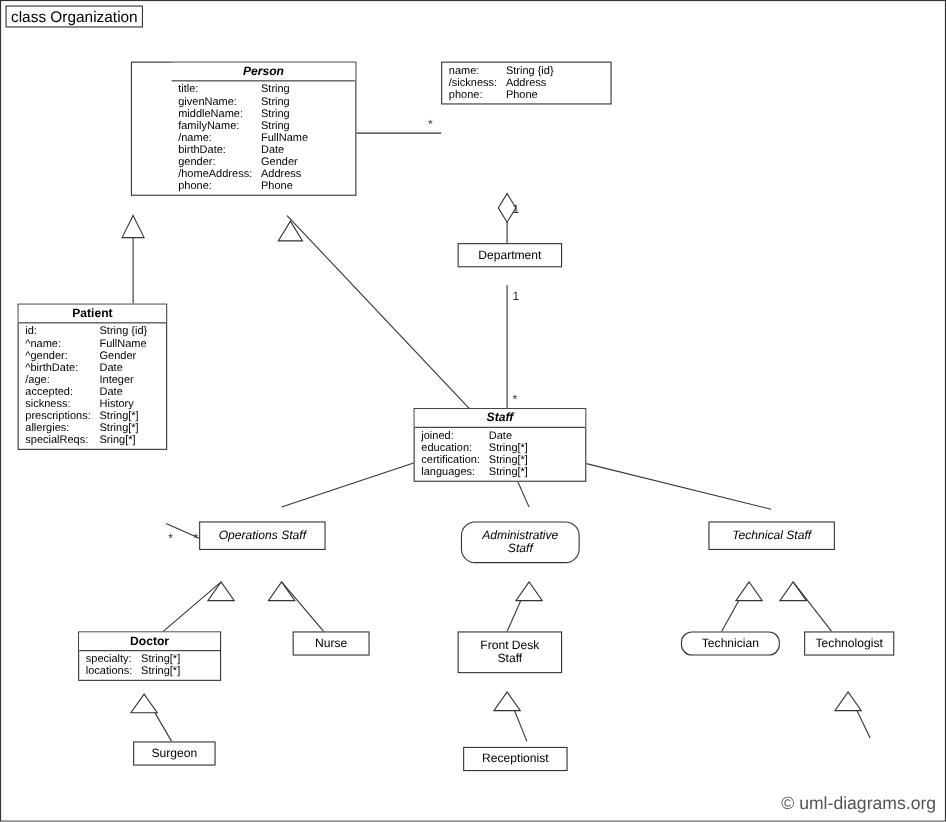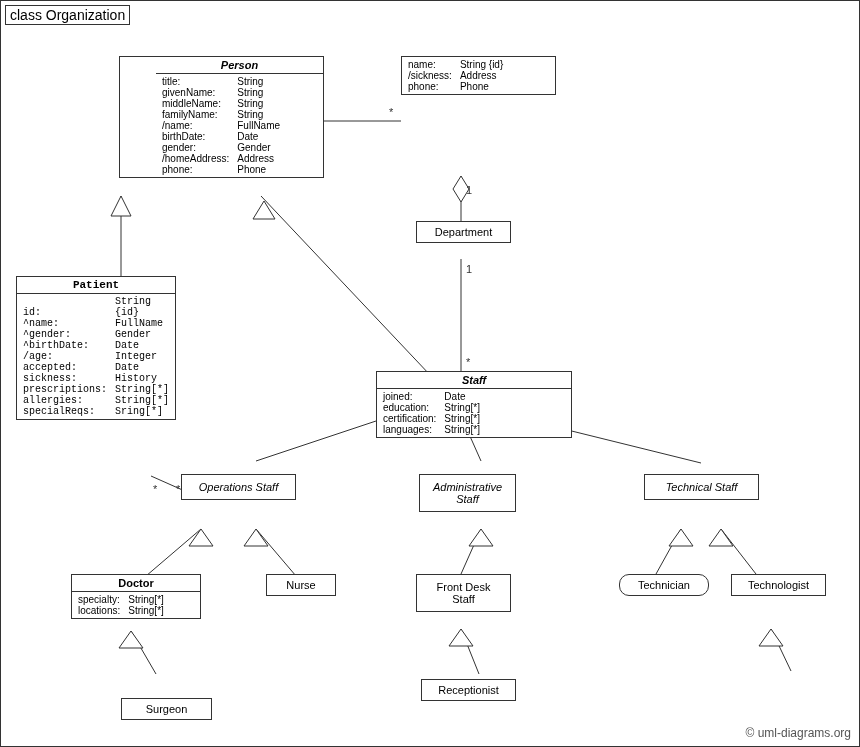--- a/index.html
+++ b/index.html
@@ -72,21 +72,21 @@
       position: absolute;
       top: 0; left: 0;
       width: 860px;
       height: 747px;
       pointer-events: none;
     }
     .copyright {
       position: absolute;
       bottom: 6px;
       right: 8px;
-      font-size: 12px;
+      font-size: 16px;
       color: #555;
     }
   </style>
 </head>
 <body>
 
 <div id="diagram">
   <div class="corner-label">class Organization</div>
 
   <svg id="lines">
@@ -189,21 +189,21 @@
         <span>phone:</span>
       </div>
       <div class="col">
         <span>String {id}</span>
         <span>Address</span>
         <span>Phone</span>
       </div>
     </div>
   </div>
 
-  <div class="class-box" style="left:15px; top:275px; width:160px;font-family:Liberation Mono, monospace;">
+  <div class="class-box" style="left:15px; top:275px; width:136px;">
     <div class="class-header">Patient</div>
     <div class="class-body">
       <div class="col">
         <span>id:</span>
         <span>^name:</span>
         <span>^gender:</span>
         <span>^birthDate:</span>
         <span>/age:</span>
         <span>accepted:</span>
         <span>sickness:</span>
@@ -221,21 +221,21 @@
         <span>History</span>
         <span>String[*]</span>
         <span>String[*]</span>
         <span>Sring[*]</span>
       </div>
     </div>
   </div>
 
   <div class="class-simple" style="left:415px; top:220px; width:95px;">Department</div>
 
-  <div class="class-box" style="left:375px; top:370px; width:196px;">
+  <div class="class-box" style="left:375px; top:370px; width:157px;">
     <div class="class-header italic">Staff</div>
     <div class="class-body">
       <div class="col">
         <span>joined:</span>
         <span>education:</span>
         <span>certification:</span>
         <span>languages:</span>
       </div>
       <div class="col">
         <span>Date</span>
@@ -243,21 +243,21 @@
         <span>String[*]</span>
         <span>String[*]</span>
       </div>
     </div>
   </div>
 
   <div class="class-simple italic" style="left:180px; top:460px; width:115px; padding: 6px 8px;">
     <em>Operations Staff</em>
   </div>
 
-  <div class="class-simple italic" style="left:418px; top:460px; width:97px; padding: 6px 8px;">
+  <div class="class-simple italic" style="left:418px; top:460px; width:108px; padding: 6px 8px; border-radius: 13px;">
     <em>Administrative Staff</em>
   </div>
 
   <div class="class-simple italic" style="left:643px; top:460px; width:115px; padding: 6px 8px;">
     <em>Technical Staff</em>
   </div>
 
   <div class="class-box" style="left:70px; top:573px; width:130px;">
     <div class="class-header">Doctor</div>
     <div class="class-body">
@@ -271,21 +271,21 @@
       </div>
     </div>
   </div>
 
   <div class="class-simple" style="left:265px; top:573px; width:70px;">Nurse</div>
 
   <div class="class-simple" style="left:415px; top:573px; width:95px; padding: 6px 8px;">Front Desk Staff</div>
 
   <div class="class-simple" style="left:618px; top:573px; width:90px;border-radius:10px;">Technician</div>
 
-  <div class="class-simple" style="left:730px; top:573px; width:95px;">Technologist</div>
-
-  <div class="class-simple" style="left:120px; top:697px; width:91px;">Surgeon</div>
+  <div class="class-simple" style="left:730px; top:573px; width:82px;">Technologist</div>
+
+  <div class="class-simple" style="left:120px; top:673px; width:75px;">Surgeon</div>
 
   <div class="class-simple" style="left:420px; top:678px; width:95px;">Receptionist</div>
 
 
   <div class="copyright">© uml-diagrams.org</div>
 </div>
 
 </body></html>

